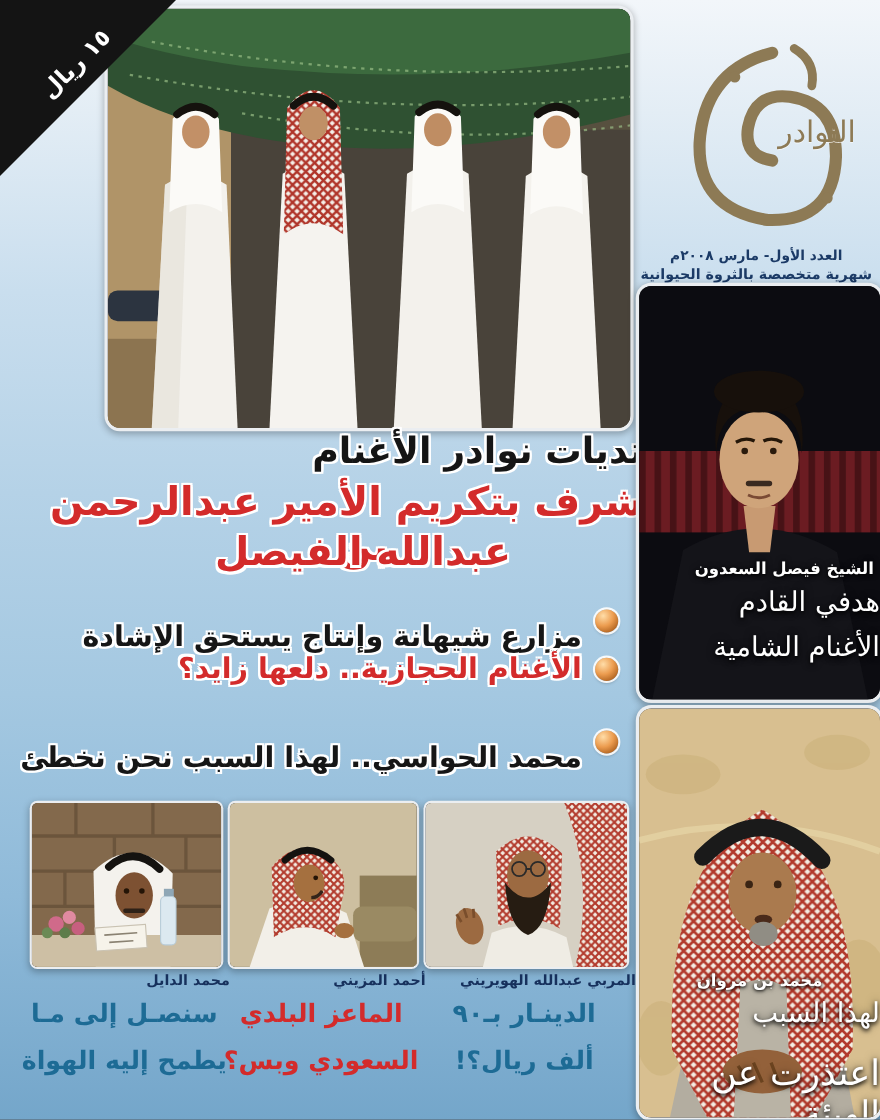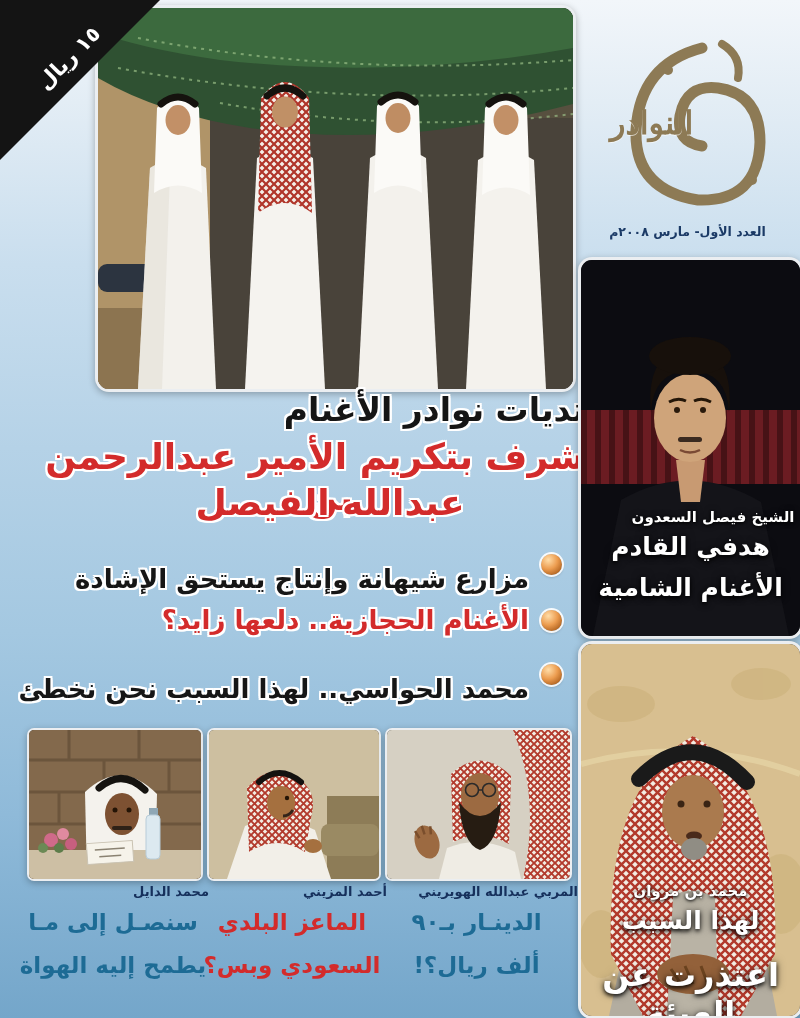--- a/index.html
+++ b/index.html
@@ -15,22 +15,22 @@
                       transform:rotate(-45deg);color:#ffffff;font-weight:bold;font-size:21px;direction:rtl;}
 
   
   .photo-frame{border:3px solid rgba(245,249,252,.95);border-radius:14px;overflow:hidden;
                box-shadow:0 2px 7px rgba(0,0,0,.28);background:#333;}
   .photo-frame.small{border-width:2px;border-radius:7px;}
   svg{display:block;}
 
   
   .logo-box{top:30px;left:610px;width:168px;height:188px;}
-  .logo-word{position:absolute;top:74px;left:0;width:100%;text-align:left;
-             font-family:"DejaVu Serif",serif;font-weight:bold;font-size:32px;color:#8d7a55;
+  .logo-word{position:absolute;top:74px;left:0;width:100%;text-align:right;
+             font-family:"DejaVu Serif",serif;font-weight:normal;font-size:27px;color:#8d7a55;
              text-shadow:0 1px 0 rgba(255,255,255,.6);}
   .issue-line{top:224px;left:578px;width:219px;text-align:center;color:#1b3a66;
               font-size:12.5px;font-weight:bold;}
   .tagline{top:243px;left:578px;width:219px;text-align:center;color:#1b3a66;
            font-size:13px;font-weight:bold;}
 
   
   .ow{text-shadow:-2px -2px 0 #fff,2px -2px 0 #fff,-2px 2px 0 #fff,2px 2px 0 #fff,
                   -2px 0 0 #fff,2px 0 0 #fff,0 -2px 0 #fff,0 2px 0 #fff;}
   .headline-forum{top:390px;left:40px;width:580px;text-align:right;
@@ -46,21 +46,21 @@
   .bullet-sphere{flex:0 0 auto;width:21px;height:21px;border-radius:50%;
                  background:radial-gradient(circle at 35% 28%,#ffdda8,#ec9c4f 45%,#984c0d 95%);
                  box-shadow:0 0 0 2px rgba(255,255,255,.9),0 2px 3px rgba(0,0,0,.3);}
   .bullet-text{font-size:26px;font-weight:bold;white-space:nowrap;}
   .c-black{color:#161616;margin-top:30px;} .c-red{color:#d32b2b;}
 
   
   .panel{left:578px;width:219px;}
   .panel-kicker{position:absolute;left:0;right:0;text-align:center;color:#fff;font-weight:bold;
                 font-size:15px;text-shadow:0 1px 3px rgba(0,0,0,.95),0 0 6px rgba(0,0,0,.6);}
-  .panel-line{position:absolute;left:0;right:0;text-align:center;color:#fff;font-weight:bold;
+  .panel-line{position:absolute;left:0;right:0;text-align:right;color:#fff;font-weight:normal;
               font-size:25px;text-shadow:0 2px 4px rgba(0,0,0,.95),0 0 8px rgba(0,0,0,.55);}
 
   
   .cap{position:absolute;text-align:center;direction:rtl;}
   .cap-kicker{font-size:13px;font-weight:bold;color:#16305c;margin-bottom:2px;text-align:right;}
   .cap-line{font-size:23px;font-weight:bold;line-height:1.85;}
   .c-teal{color:#1d6b95;}
 </style>
 </head>
 <body>
@@ -128,30 +128,31 @@
       <g stroke="#8d7a55" fill="none" stroke-linecap="round">
         <path d="M92,18 Q30,34 26,100 Q24,160 88,170 Q148,172 150,112 Q150,64 108,58 Q76,54 70,86 Q66,112 92,116" stroke-width="11"></path>
         <path d="M112,14 Q132,26 128,48" stroke-width="8"></path>
       </g>
       <circle cx="58" cy="40" r="5" fill="#8d7a55"></circle>
       <circle cx="142" cy="150" r="5" fill="#8d7a55"></circle>
     </svg>
     <div class="logo-word">النوادر</div>
   </div>
   <div class="abs issue-line">العدد الأول- مارس ٢٠٠٨م</div>
+  <div class="abs tagline">شهرية متخصصة بالثروة الحيوانية</div>
 
   <div class="abs headline-forum ow">منتديات نوادر الأغنام</div>
   <div class="abs headline-honor1 ow">تتشرف بتكريم الأمير عبدالرحمن بن</div>
   <div class="abs headline-honor2 ow">عبدالله الفيصل</div>
 
   <div class="abs bullet-row" style="top:540px;">
     <span class="bullet-sphere"></span>
     <span class="bullet-text c-black ow">مزارع شيهانة وإنتاج يستحق الإشادة</span>
   </div>
-  <div class="abs bullet-row" style="top:596px;">
+  <div class="abs bullet-row" style="top:584px;">
     <span class="bullet-sphere"></span>
     <span class="bullet-text c-red ow">الأغنام الحجازية.. دلعها زايد؟</span>
   </div>
   <div class="abs bullet-row" style="top:650px;">
     <span class="bullet-sphere"></span>
     <span class="bullet-text c-black ow">محمد الحواسي.. لهذا السبب نحن نخطئ</span>
   </div>
 
   <div class="abs panel photo-frame" style="top:257px;height:376px;">
     <svg viewBox="0 0 219 376" width="219" height="376">

